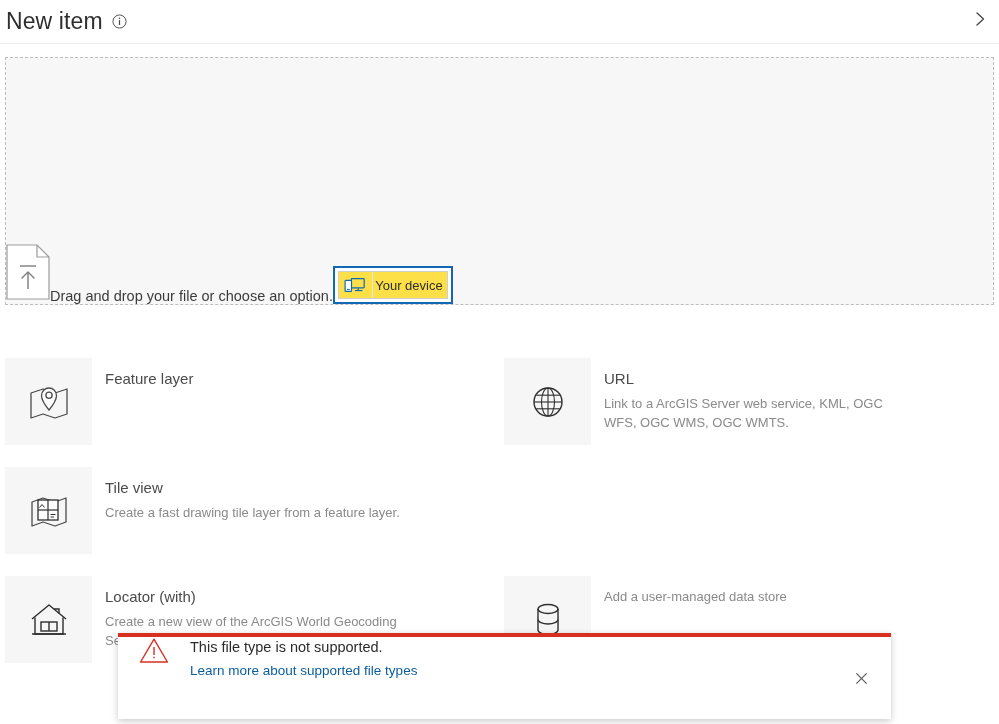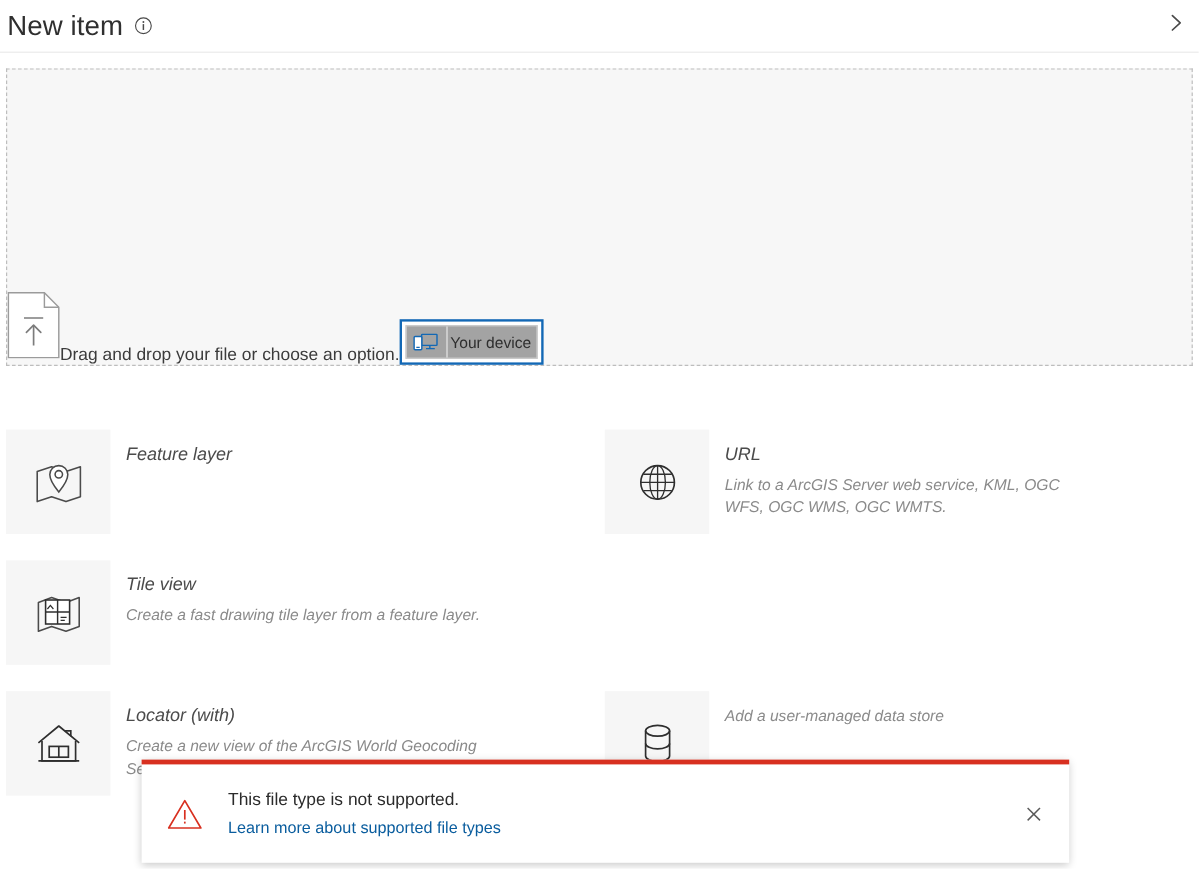--- a/index.html
+++ b/index.html
@@ -72,21 +72,21 @@
   .device-btn-wrap {
     margin-top: 27px;
     padding: 3px;
     border: 2px solid #1368b5;
     background: #ffffff;
     display: inline-flex;
   }
   .device-btn {
     width: 110px; height: 28px;
     border: 1px solid #cfcfcf;
-    background: #a3a3a3;
+    background: #fde047;
     display: flex;
     align-items: center;
     justify-content: flex-start;
     cursor: pointer;
     padding: 0;
   }
   .device-btn .dev-ico {
     width: 34px;
     display: flex; align-items: center; justify-content: center;
     border-right: 1px solid #e6e6e6;
@@ -118,21 +118,20 @@
     min-width: 87px;
     background: #f6f6f6;
     margin-left: 5px;
     display: flex;
     align-items: center;
     justify-content: center;
   }
   .card-text {
     padding-left: 13px;
     padding-top: 12px;
-    font-style: italic;
   }
   .card-title {
     font-size: 15px;
     color: #4b4b4b;
     line-height: 17px;
     margin-bottom: 8px;
   }
   .card-desc {
     font-size: 13px;
     color: #8a8a8a;
@@ -142,21 +141,21 @@
 
   
   .toast {
     position: absolute;
     left: 118px; top: 633px;
     width: 773px; height: 86px;
     background: #ffffff;
     border-top: 4px solid #d83020;
     box-shadow: 0 2px 7px rgba(0,0,0,.22);
     display: flex;
-    align-items: center;
+    align-items: flex-start;
   }
   .toast-icon {
     width: 72px;
     display: flex; align-items: center; justify-content: center;
   }
   .toast-body { flex: 1; padding-top: 2px; }
   .toast-title {
     font-size: 14.5px;
     color: #2b2b2b;
     margin-bottom: 6px;

